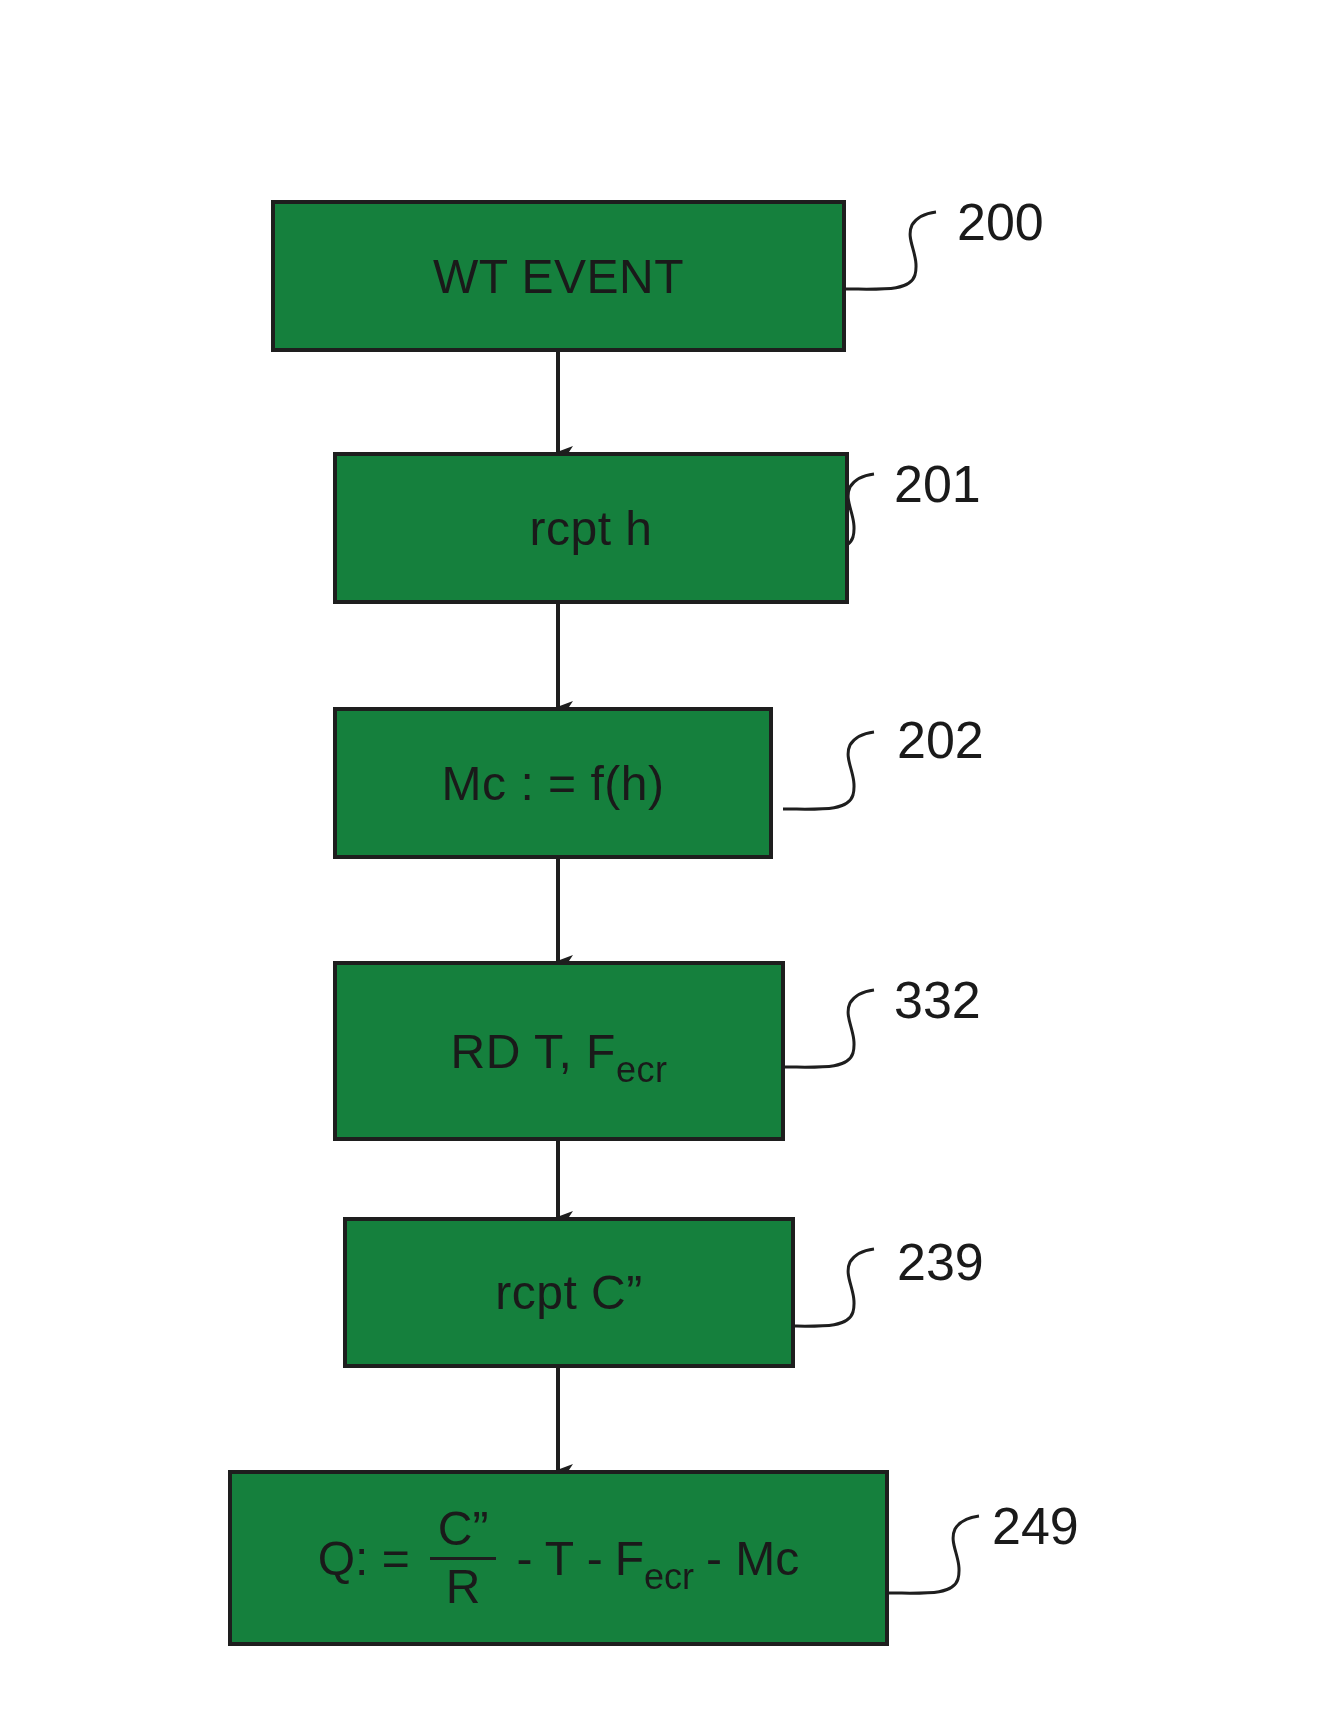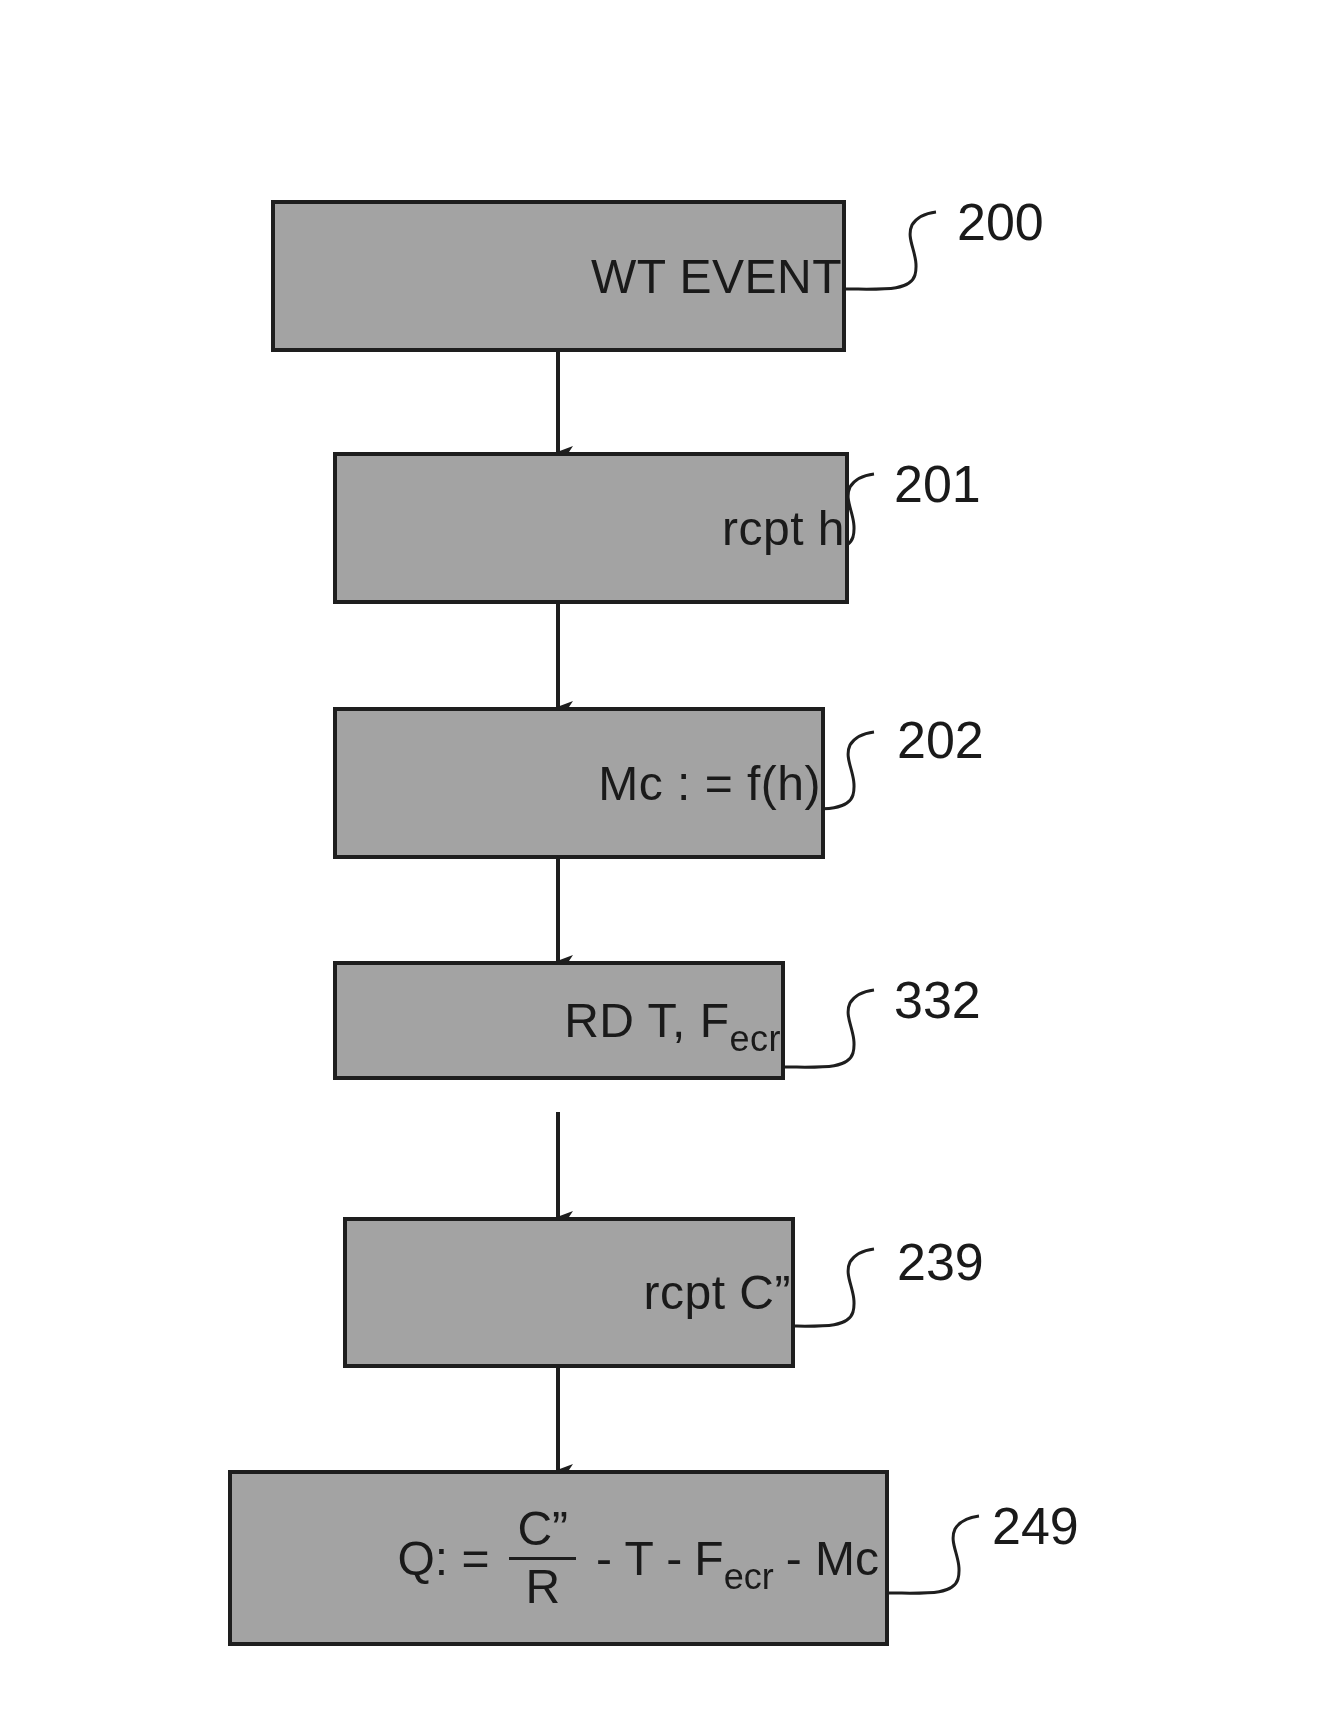--- a/index.html
+++ b/index.html
@@ -1,20 +1,20 @@
 <!DOCTYPE html>
 <html><head>
 <meta charset="utf-8">
 <style>
   html, body { margin: 0; padding: 0; background: #ffffff; }
   body { width: 1327px; height: 1714px; position: relative; overflow: hidden;
          font-family: "Liberation Sans", "DejaVu Sans", sans-serif; color: #1a1a1a; }
   svg#diagram { position: absolute; left: 0; top: 0; }
-  .box { position: absolute; box-sizing: border-box; border: 4px solid #1e1e1e; background: #a3a3a3;
-         display: flex; align-items: center; justify-content: flex-end; }
+  .box { position: absolute; box-sizing: border-box; border: 4px solid #1e1e1e; background: #15803d;
+         display: flex; align-items: center; justify-content: center; }
   .box-text { font-size: 48px; letter-spacing: 0.5px; white-space: nowrap; }
   .sub { font-size: 36px; position: relative; top: 14px; }
   .ref { position: absolute; font-size: 52px; line-height: 1; margin-top: 8px; }
   .frac { display: inline-flex; flex-direction: column; align-items: center; vertical-align: middle; margin: 0 14px; }
   .frac .num { padding: 0 8px 2px; border-bottom: 3px solid #1e1e1e; line-height: 1.05; }
   .frac .den { line-height: 1.05; padding-top: 2px; }
   .formula { display: flex; align-items: center; font-size: 48px; }
   .formula span.tok { margin: 0 6px; }
 </style>
 </head>
@@ -44,26 +44,26 @@
 <div class="box" style="left:271px; top:200px; width:575px; height:152px;">
   <span class="box-text">WT EVENT</span>
 </div>
 <div class="ref" style="left:957px; top:188px;">200</div>
 
 <div class="box" style="left:333px; top:452px; width:516px; height:152px;">
   <span class="box-text">rcpt h</span>
 </div>
 <div class="ref" style="left:894px; top:450px;">201</div>
 
-<div class="box" style="left:333px; top:707px; width:492px; height:152px;">
+<div class="box" style="left:333px; top:707px; width:440px; height:152px;">
   <span class="box-text">Mc : = f(h)</span>
 </div>
 <div class="ref" style="left:897px; top:706px;">202</div>
 
-<div class="box" style="left:333px; top:961px; width:452px; height:119px;">
+<div class="box" style="left:333px; top:961px; width:452px; height:180px;">
   <span class="box-text"><span>RD T, F</span><span class="sub">ecr</span></span>
 </div>
 <div class="ref" style="left:894px; top:966px;">332</div>
 
 <div class="box" style="left:343px; top:1217px; width:452px; height:151px;">
   <span class="box-text">rcpt C”</span>
 </div>
 <div class="ref" style="left:897px; top:1228px;">239</div>
 
 <div class="box" style="left:228px; top:1470px; width:661px; height:176px;">

